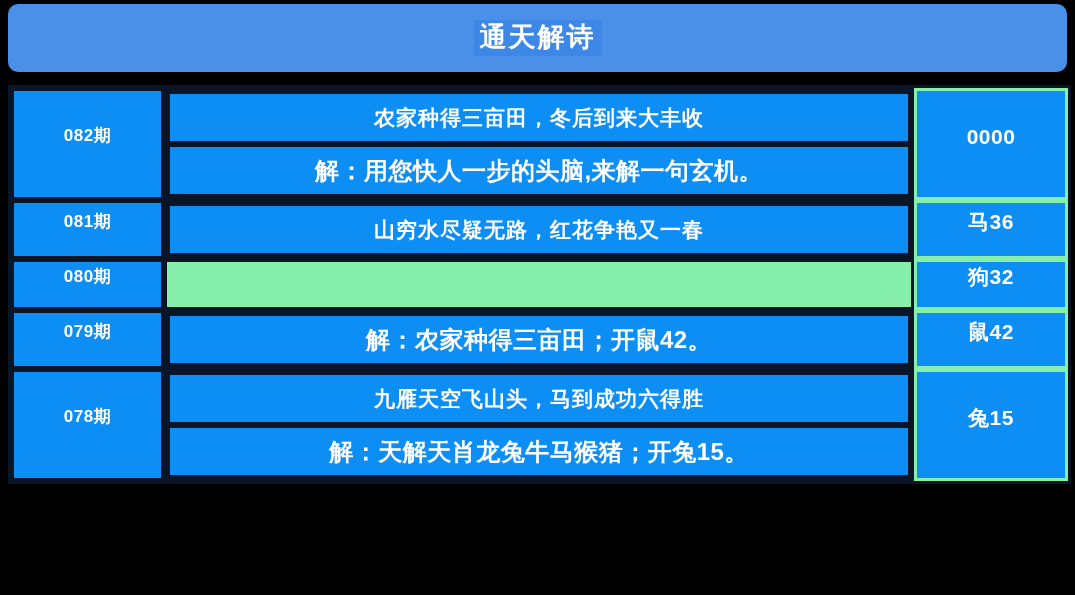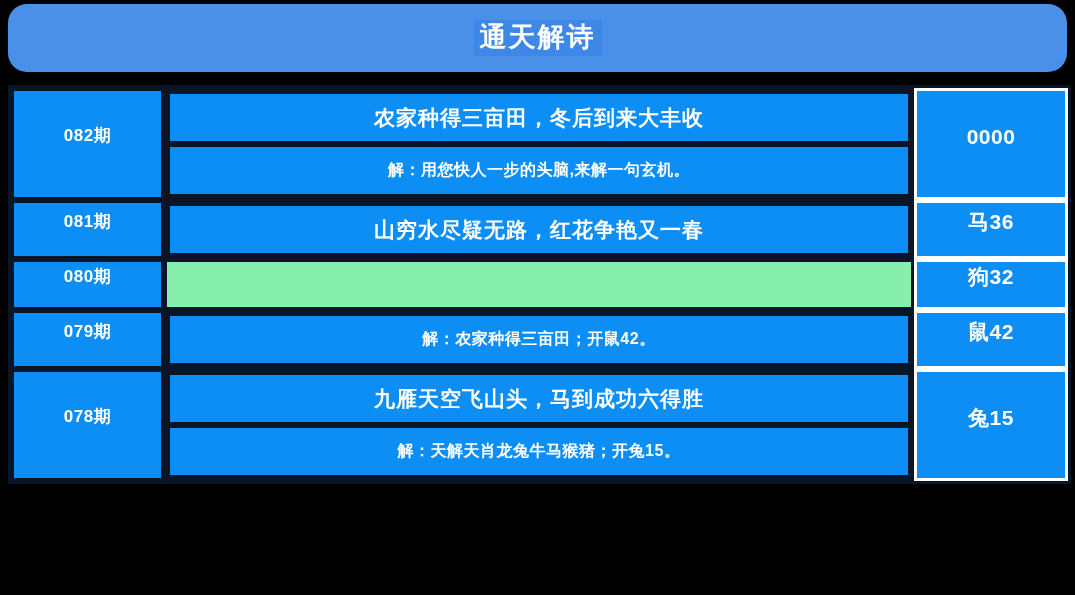--- a/index.html
+++ b/index.html
@@ -12,21 +12,21 @@
   }
   body {
     font-family: "Liberation Sans", "DejaVu Sans", sans-serif;
   }
 
   
   .header-banner {
     margin: 4px 8px 0 8px;
     height: 68px;
     background: #4a90e8;
-    border-radius: 19px;
+    border-radius: 10px;
     display: flex;
     align-items: center;
     justify-content: center;
   }
   .header-title {
     color: #ffffff;
     font-size: 27px;
     font-weight: bold;
     letter-spacing: 2px;
     background: #3d88e6;
@@ -60,21 +60,21 @@
 
   .cell-period {
     font-size: 17px;
     letter-spacing: 0.5px;
     border: 3px solid #0a1628;
     padding-bottom: 18px;
   }
   .cell-result {
     font-size: 21px;
     letter-spacing: 0.5px;
-    border: 3px solid #ffffff;
+    border: 3px solid #86efac;
     padding-bottom: 16px;
   }
 
   .inner-table {
     border-collapse: separate;
     border-spacing: 0;
     width: 100%;
     table-layout: fixed;
     background: #0a1628;
   }
@@ -86,21 +86,21 @@
   .cell-line {
     height: 47px;
     border: 3px solid #0a1628;
     padding: 0 6px;
   }
   .line-poem {
     font-size: 21px;
     letter-spacing: 1px;
   }
   .line-answer {
-    font-size: 16px;
+    font-size: 24px;
     letter-spacing: 0.5px;
   }
 </style>
 </head>
 <body>
 
 <div class="header-banner">
   <div class="header-title">通天解诗</div>
 </div>
 

